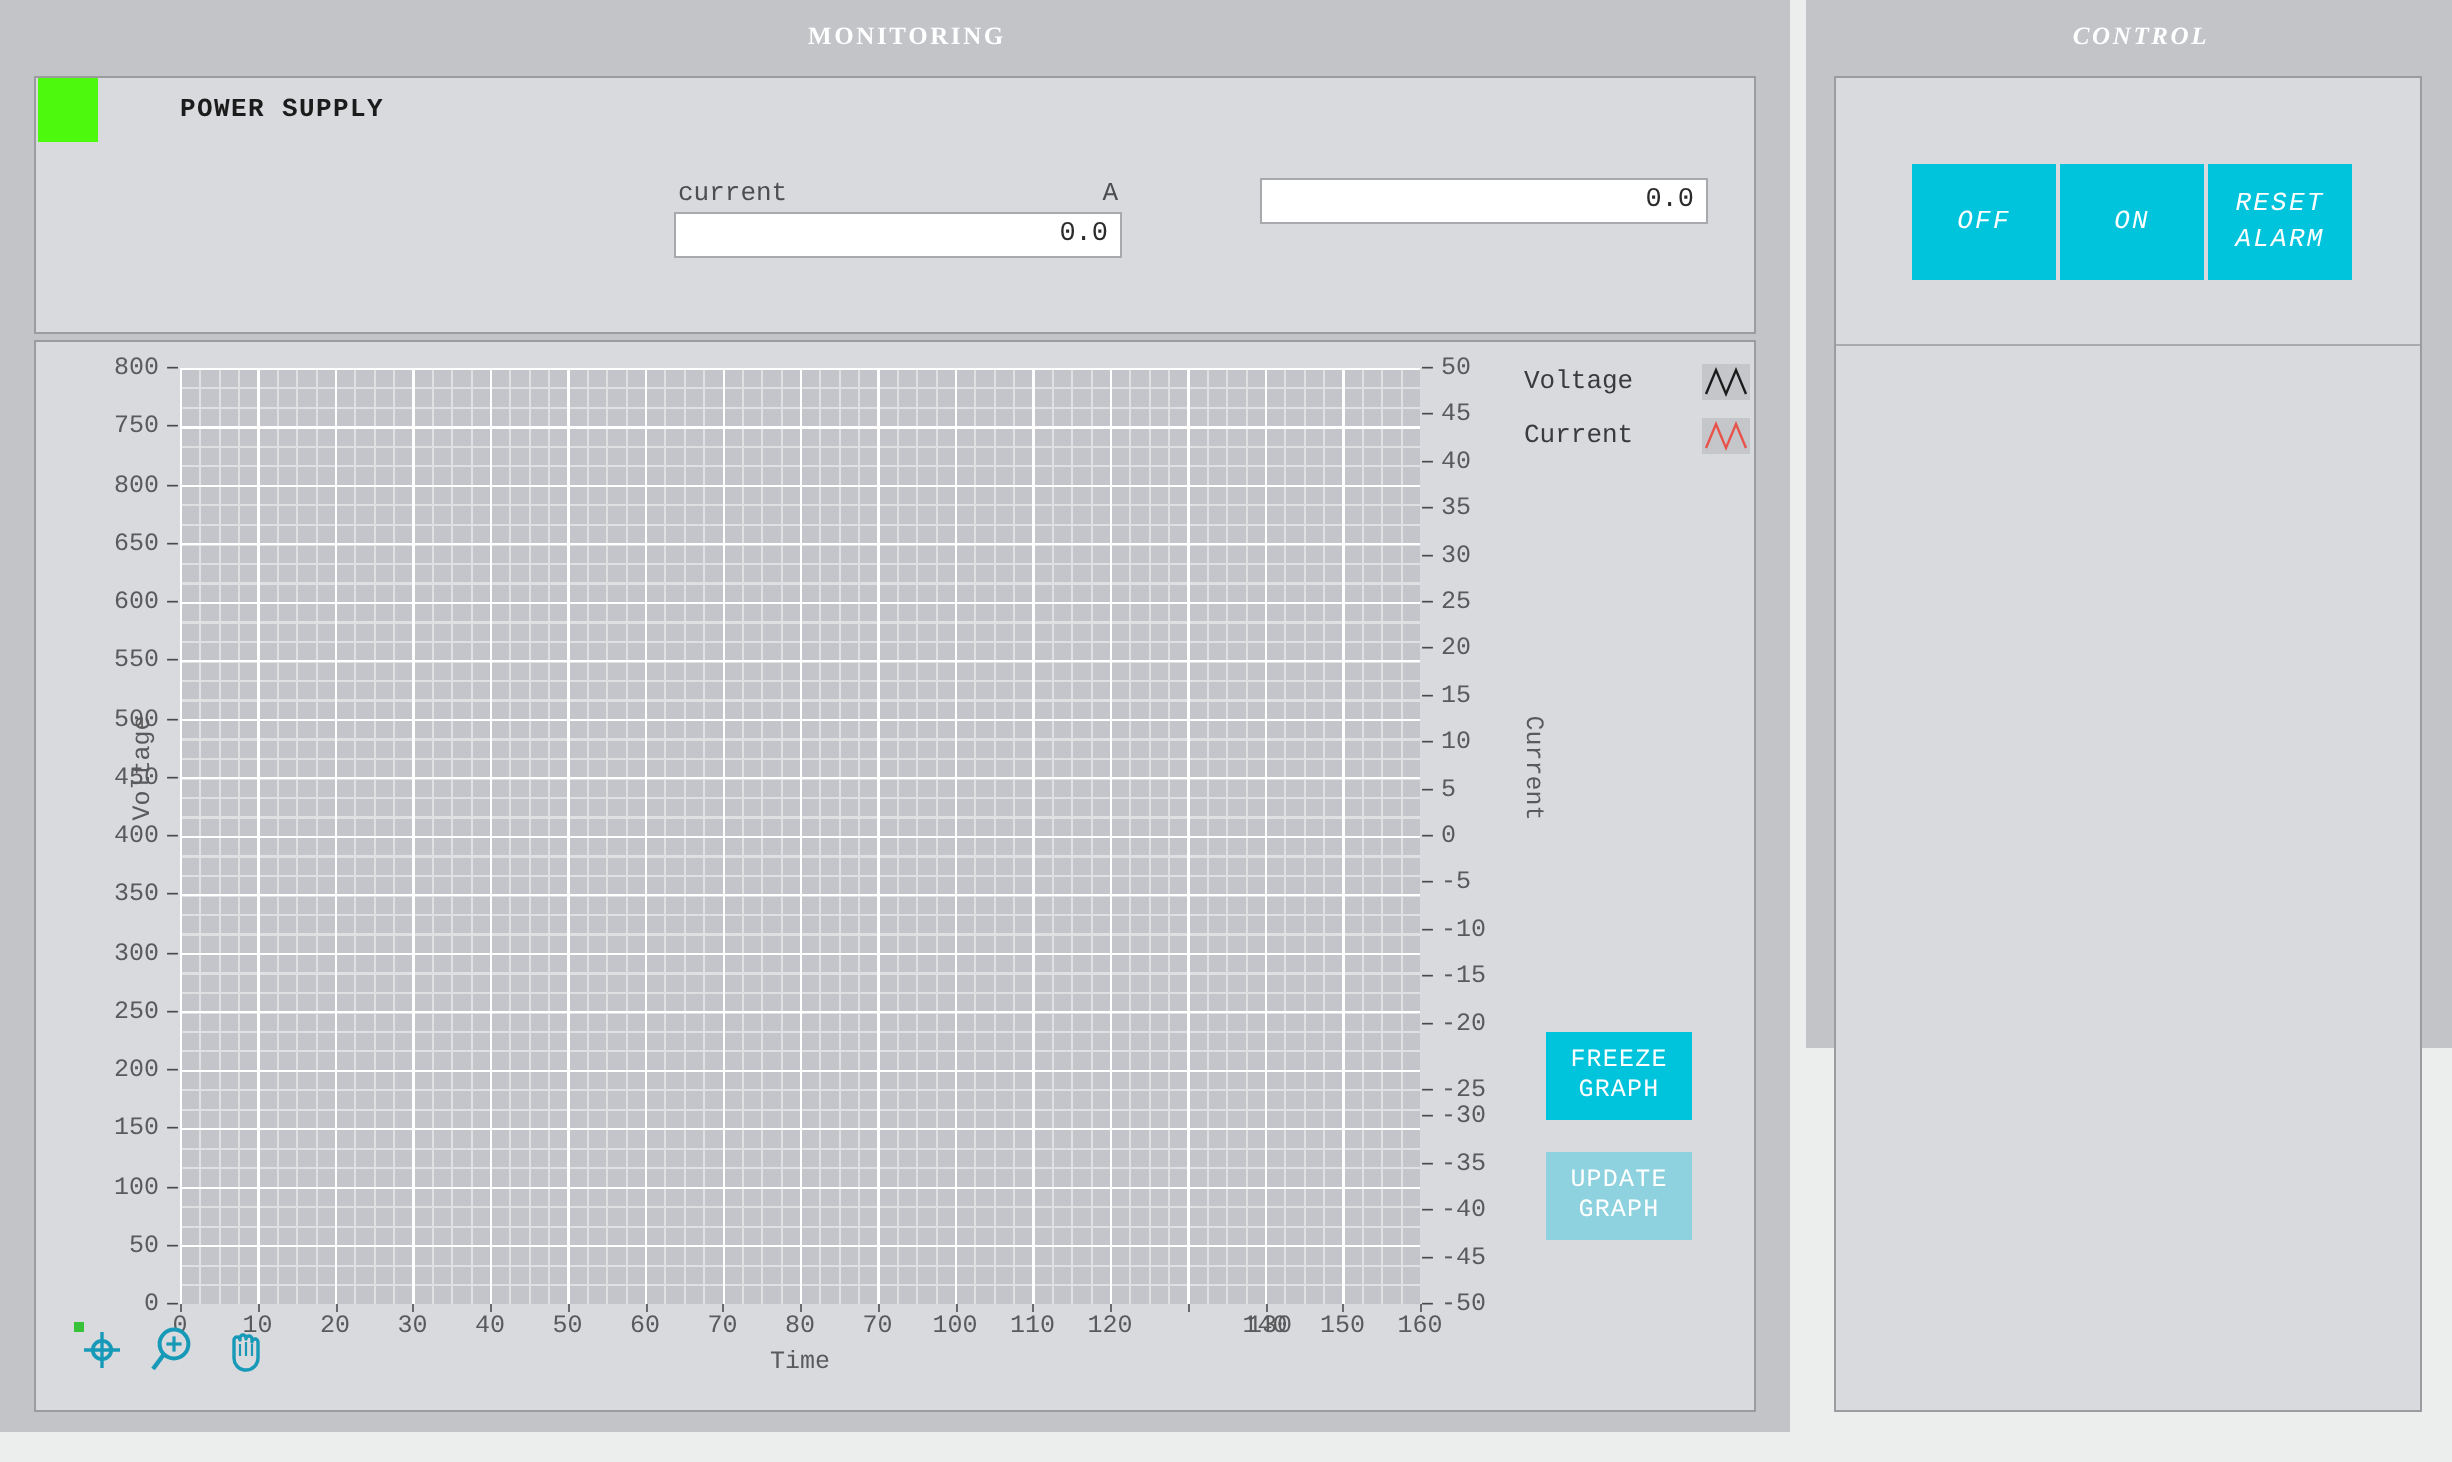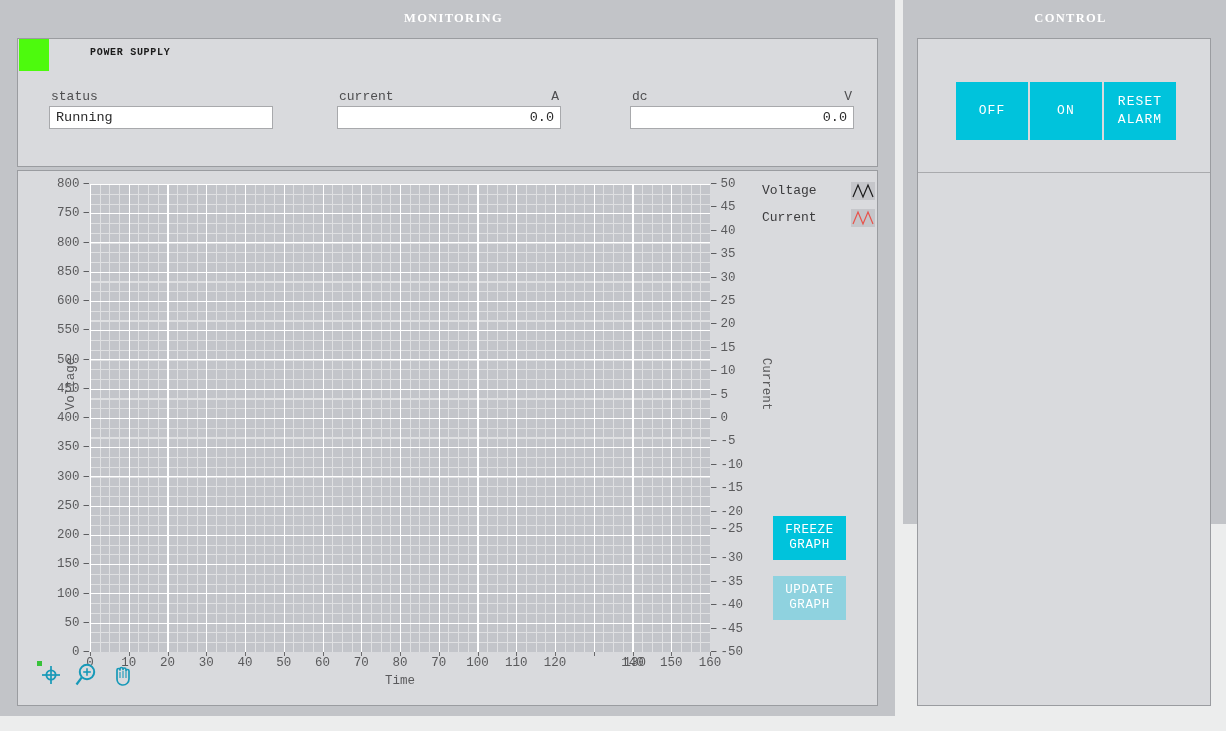--- a/index.html
+++ b/index.html
@@ -16,21 +16,21 @@
     overflow: hidden;
   }
 
   
   .panel {
     position: absolute;
     background: #c2c4c8;
     box-sizing: border-box;
   }
   #monitoring-panel { left: 0;   top: 0; width: 895px; height: 716px; }
-  #control-panel    { left: 903px; top: 0; width: 323px; height: 524px; }
+  #control-panel    { left: 903px; top: 0; width: 323px; height: 524px; font-style: italic; }
 
   .panel-title {
     position: absolute;
     top: 11px;
     left: 12px;
     right: 0;
     text-align: center;
     color: #ffffff;
     font-size: 12.5px;
     font-weight: bold;
@@ -51,21 +51,21 @@
   }
   #status-led {
     position: absolute;
     left: 1px; top: 0px;
     width: 30px; height: 32px;
     background: #4dfa0d;
   }
   #device-title {
     position: absolute;
     left: 36px; top: 8px;
-    font-size: 10px;
+    font-size: 13px;
     font-weight: bold;
     letter-spacing: 0.7px;
     color: #1b1b1b;
     padding-left: 36px;
   }
 
   .field-group { position: absolute; }
   .field-head {
     position: relative;
     height: 17px;
@@ -259,41 +259,30 @@
 
 <div id="root">
 
   <div class="panel" id="monitoring-panel">
     <div class="panel-title">MONITORING</div>
 
     <div class="panel-body" id="device-card">
       <div id="status-led"></div>
       <div id="device-title">POWER SUPPLY</div>
 
-      <div class="field-group" id="fg-status">
-        <div class="field-head">
-          <span class="field-label">status</span>
-          <span class="field-unit"></span>
-        </div>
-        <div class="field-box">Running</div>
-      </div>
 
       <div class="field-group" id="fg-current">
         <div class="field-head">
           <span class="field-label">current</span>
           <span class="field-unit">A</span>
         </div>
         <div class="field-box right">0.0</div>
       </div>
 
       <div class="field-group" id="fg-dc">
-        <div class="field-head">
-          <span class="field-label">dc</span>
-          <span class="field-unit">V</span>
-        </div>
         <div class="field-box right">0.0</div>
       </div>
     </div>
 
     <div class="panel-body" id="graph-card">
 
       <div id="plot-area"></div>
 
       <div class="axis" id="axis-left">
           <div class="ytick" style="top: 462px;"><span>0</span><span class="dash">–</span></div>
@@ -302,32 +291,32 @@
           <div class="ytick" style="top: 374.25px;"><span>150</span><span class="dash">–</span></div>
           <div class="ytick" style="top: 345px;"><span>200</span><span class="dash">–</span></div>
           <div class="ytick" style="top: 315.75px;"><span>250</span><span class="dash">–</span></div>
           <div class="ytick" style="top: 286.5px;"><span>300</span><span class="dash">–</span></div>
           <div class="ytick" style="top: 257.25px;"><span>350</span><span class="dash">–</span></div>
           <div class="ytick" style="top: 228px;"><span>400</span><span class="dash">–</span></div>
           <div class="ytick" style="top: 198.75px;"><span>450</span><span class="dash">–</span></div>
           <div class="ytick" style="top: 169.5px;"><span>500</span><span class="dash">–</span></div>
           <div class="ytick" style="top: 140.25px;"><span>550</span><span class="dash">–</span></div>
           <div class="ytick" style="top: 111px;"><span>600</span><span class="dash">–</span></div>
-          <div class="ytick" style="top: 81.75px;"><span>850</span><span class="dash">–</span></div>
+          <div class="ytick" style="top: 81.75px;"><span>650</span><span class="dash">–</span></div>
           <div class="ytick" style="top: 52.5px;"><span>800</span><span class="dash">–</span></div>
           <div class="ytick" style="top: 23.25px;"><span>750</span><span class="dash">–</span></div>
           <div class="ytick" style="top: -6px;"><span>800</span><span class="dash">–</span></div>
         </div>
       <div class="axis" id="axis-right">
           <div class="ytick" style="top: 462px;"><span class="dash">–</span><span>-50</span></div>
           <div class="ytick" style="top: 438.6px;"><span class="dash">–</span><span>-45</span></div>
           <div class="ytick" style="top: 415.2px; font-family: Liberation Mono, monospace;"><span class="dash">–</span><span>-40</span></div>
           <div class="ytick" style="top: 391.8px;"><span class="dash">–</span><span>-35</span></div>
           <div class="ytick" style="top: 368.4px;"><span class="dash">–</span><span>-30</span></div>
-          <div class="ytick" style="top: 339px;"><span class="dash">–</span><span>-25</span></div>
+          <div class="ytick" style="top: 355px;"><span class="dash">–</span><span>-25</span></div>
           <div class="ytick" style="top: 321.6px;"><span class="dash">–</span><span>-20</span></div>
           <div class="ytick" style="top: 298.2px;"><span class="dash">–</span><span>-15</span></div>
           <div class="ytick" style="top: 274.8px;"><span class="dash">–</span><span>-10</span></div>
           <div class="ytick" style="top: 251.4px;"><span class="dash">–</span><span>-5</span></div>
           <div class="ytick" style="top: 228px;"><span class="dash">–</span><span>0</span></div>
           <div class="ytick" style="top: 204.6px;"><span class="dash">–</span><span>5</span></div>
           <div class="ytick" style="top: 181.2px;"><span class="dash">–</span><span>10</span></div>
           <div class="ytick" style="top: 157.8px;"><span class="dash">–</span><span>15</span></div>
           <div class="ytick" style="top: 134.4px;"><span class="dash">–</span><span>20</span></div>
           <div class="ytick" style="top: 111px;"><span class="dash">–</span><span>25</span></div>

